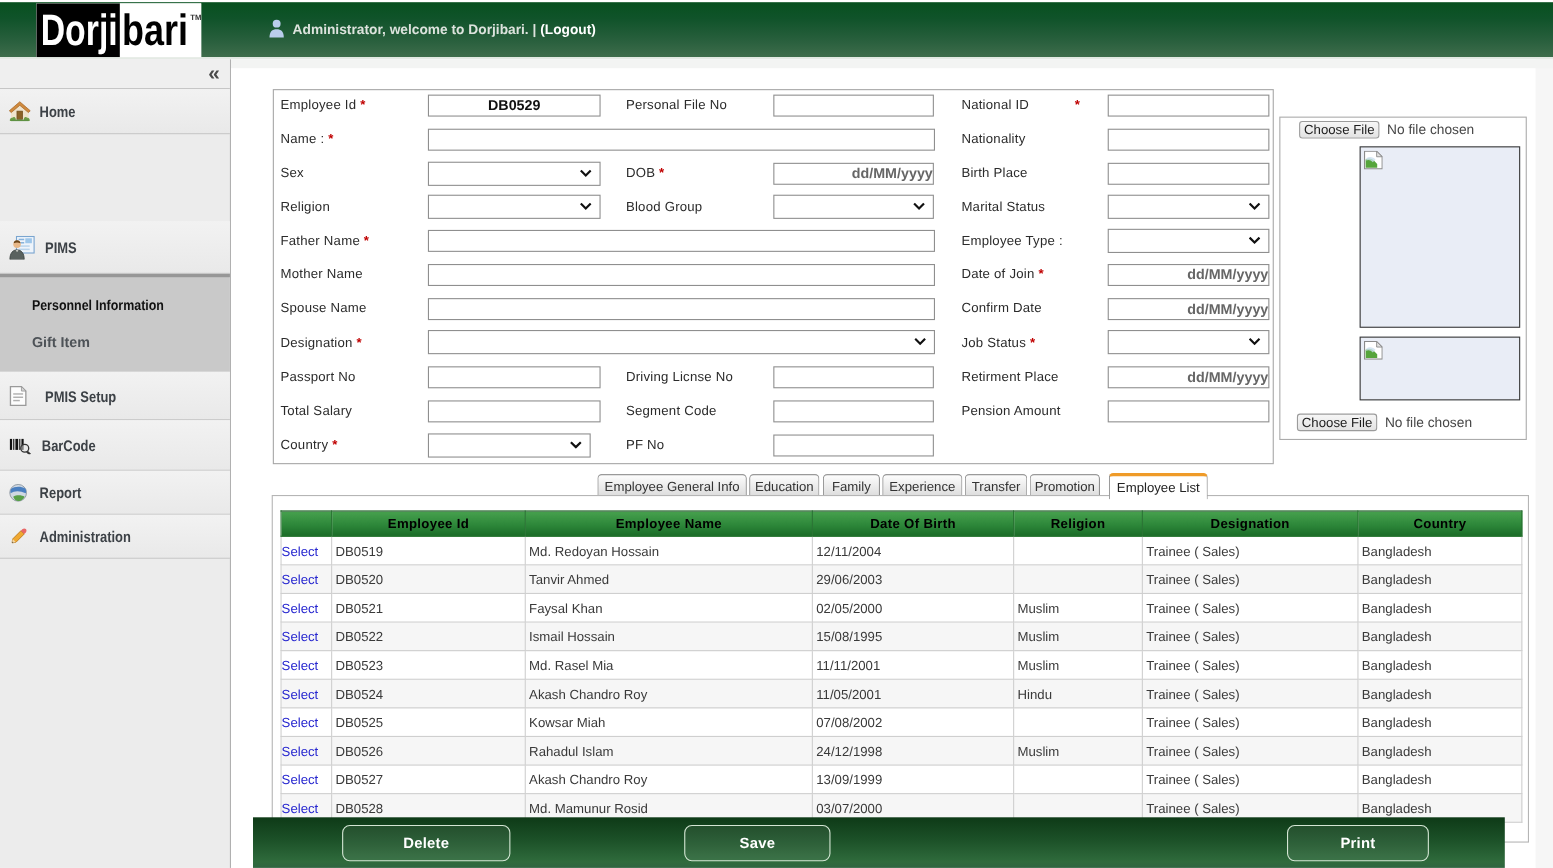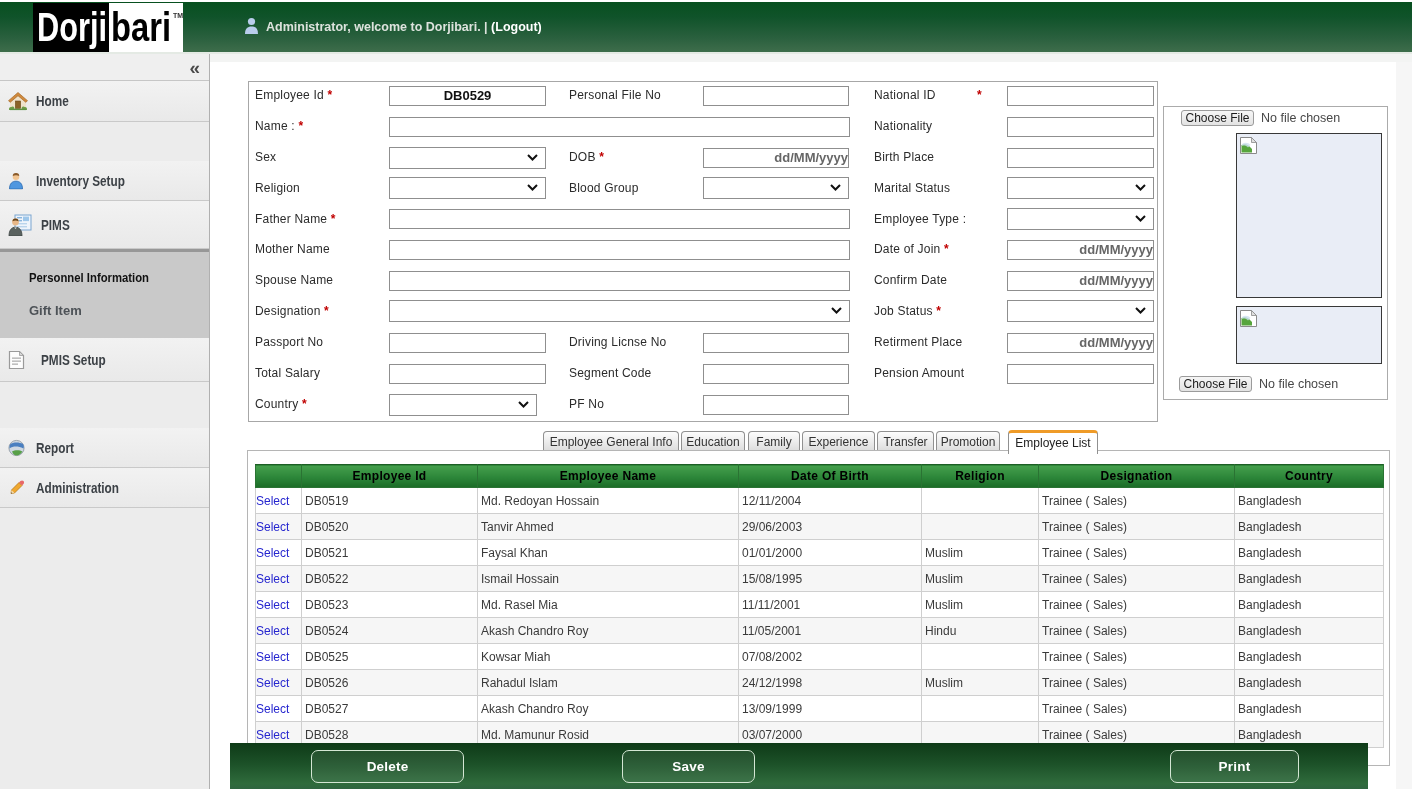--- a/index.html
+++ b/index.html
@@ -111,28 +111,20 @@
     <svg width="20" height="19" viewBox="0 0 20 19">
         <path d="M2 17 L2 9 L10 2.5 L18 9 L18 17 Z" fill="#efe3cd"></path>
         <path d="M10 1 L19.5 9.2 L17.8 10.8 L10 4.2 L2.2 10.8 L0.5 9.2 Z" fill="#d08a3e" stroke="#a86a28" stroke-width="0.7"></path>
         <rect x="7.4" y="9.5" width="5.2" height="7.5" fill="#8a6228" stroke="#6e4c1c" stroke-width="0.6"></rect>
         <path d="M1 18.5 C0.6 16.6 1.8 15.4 3.2 15.6 C4.4 14.4 6 15 6.3 16.4 L6.3 18.5 Z" fill="#6f9e4a"></path>
         <path d="M19 18.5 C19.4 16.6 18.2 15.4 16.8 15.6 C15.6 14.4 14 15 13.7 16.4 L13.7 18.5 Z" fill="#6f9e4a"></path>
         <rect x="2" y="17.2" width="16" height="1.5" fill="#5e9143"></rect>
       </svg>
     <span class="lbl">Home</span>
   </div>
-  <div class="mi" style="top:107px;height:40px;">
-    <svg width="16" height="17" viewBox="0 0 16 17">
-        <circle cx="8" cy="4.2" r="3.3" fill="#f2c592"></circle>
-        <path d="M8 0.6 C10.1 0.6 11.4 1.9 11.2 3.6 C9.6 2.5 6.4 2.5 4.8 3.6 C4.6 1.9 5.9 0.6 8 0.6 Z" fill="#8a5a2a"></path>
-        <path d="M1.5 16.5 C1.5 11 4.2 8.7 8 8.7 C11.8 8.7 14.5 11 14.5 16.5 Z" fill="#4f97e0" stroke="#2a6ab0" stroke-width="0.8"></path>
-      </svg>
-    <span class="lbl">Inventory Setup</span>
-  </div>
   <div class="mi" style="top:147px;height:48px;">
     <svg width="24" height="22" viewBox="0 0 24 22">
         <rect x="7" y="1" width="16" height="15" fill="#eef4fb" stroke="#7aa5cf" stroke-width="1"></rect>
         <rect x="15" y="2.6" width="6" height="4.5" fill="#9ec7ea"></rect>
         <rect x="9" y="3" width="5" height="1.4" fill="#88b4dd"></rect>
         <rect x="9" y="6" width="5" height="1.4" fill="#88b4dd"></rect>
         <rect x="9" y="9" width="10" height="1.4" fill="#b9d4ec"></rect>
         <rect x="9" y="12" width="10" height="1.4" fill="#b9d4ec"></rect>
         <circle cx="7.5" cy="8" r="3.4" fill="#e8b888"></circle>
         <path d="M7.5 4.4 C9.5 4.4 10.6 5.6 10.4 7.2 C9 6.2 6 6.2 4.6 7.2 C4.4 5.6 5.5 4.4 7.5 4.4 Z" fill="#6a4418"></path>
@@ -147,20 +139,32 @@
   </div>
   <div class="mi" style="top:284px;height:44px;">
     <svg width="17" height="19" viewBox="0 0 17 19">
         <path d="M1.5 1 L11.5 1 L15.5 5 L15.5 18 L1.5 18 Z" fill="#fdfdfd" stroke="#9a9a9a" stroke-width="1.2"></path>
         <path d="M11.5 1 L11.5 5 L15.5 5 Z" fill="#d8d8d8" stroke="#9a9a9a" stroke-width="0.8"></path>
         <rect x="4" y="7" width="9" height="1.3" fill="#b0b0b0"></rect>
         <rect x="4" y="10" width="9" height="1.3" fill="#b0b0b0"></rect>
         <rect x="4" y="13" width="6" height="1.3" fill="#b0b0b0"></rect>
       </svg>
     <span class="lbl" style="left:41px;">PMIS Setup</span>
+  </div>
+  <div class="mi" style="top:328px;height:46px;">
+    <svg width="22" height="16" viewBox="0 0 22 16">
+        <rect x="1" y="2" width="2" height="10" fill="#111"></rect>
+        <rect x="4" y="2" width="1" height="10" fill="#111"></rect>
+        <rect x="6" y="2" width="2.5" height="10" fill="#111"></rect>
+        <rect x="9.5" y="2" width="1" height="10" fill="#111"></rect>
+        <rect x="11.5" y="2" width="2" height="10" fill="#111"></rect>
+        <circle cx="14.5" cy="10.5" r="3.6" fill="rgba(230,230,230,0.5)" stroke="#333" stroke-width="1.2"></circle>
+        <rect x="17.2" y="12.8" width="4" height="2" transform="rotate(42 17.2 12.8)" fill="#333"></rect>
+      </svg>
+    <span class="lbl" style="left:38px;">BarCode</span>
   </div>
   <div class="mi" style="top:374px;height:40px;">
     <svg width="17" height="17" viewBox="0 0 17 17">
         <circle cx="8.5" cy="8.5" r="7.6" fill="#cfd8e2" stroke="#8a949e" stroke-width="0.8"></circle>
         <path d="M2 5 C5 2.6 11 2.4 15 4.6 C16 6 16 8 15.4 9 C10 6.4 5 6.6 1.6 9 C1.4 7.6 1.6 6 2 5 Z" fill="#4a7fc0"></path>
         <path d="M4 12 C7 10 12 10.4 14.4 12 C12.8 14.8 10.8 16 8.5 16 C6.5 16 5 14.4 4 12 Z" fill="#58a048"></path>
       </svg>
     <span class="lbl">Report</span>
   </div>
   <div class="mi" style="top:414px;height:40px;">
@@ -346,21 +350,21 @@
         <td>Tanvir Ahmed</td>
         <td>29/06/2003</td>
         <td></td>
         <td>Trainee ( Sales)</td>
         <td>Bangladesh</td>
       </tr>
   <tr>
         <td class="sl"><a href="#">Select</a></td>
         <td>DB0521</td>
         <td>Faysal Khan</td>
-        <td>01/01/2000</td>
+        <td>02/05/2000</td>
         <td>Muslim</td>
         <td>Trainee ( Sales)</td>
         <td>Bangladesh</td>
       </tr>
   <tr class="alt">
         <td class="sl"><a href="#">Select</a></td>
         <td>DB0522</td>
         <td>Ismail Hossain</td>
         <td>15/08/1995</td>
         <td>Muslim</td>

